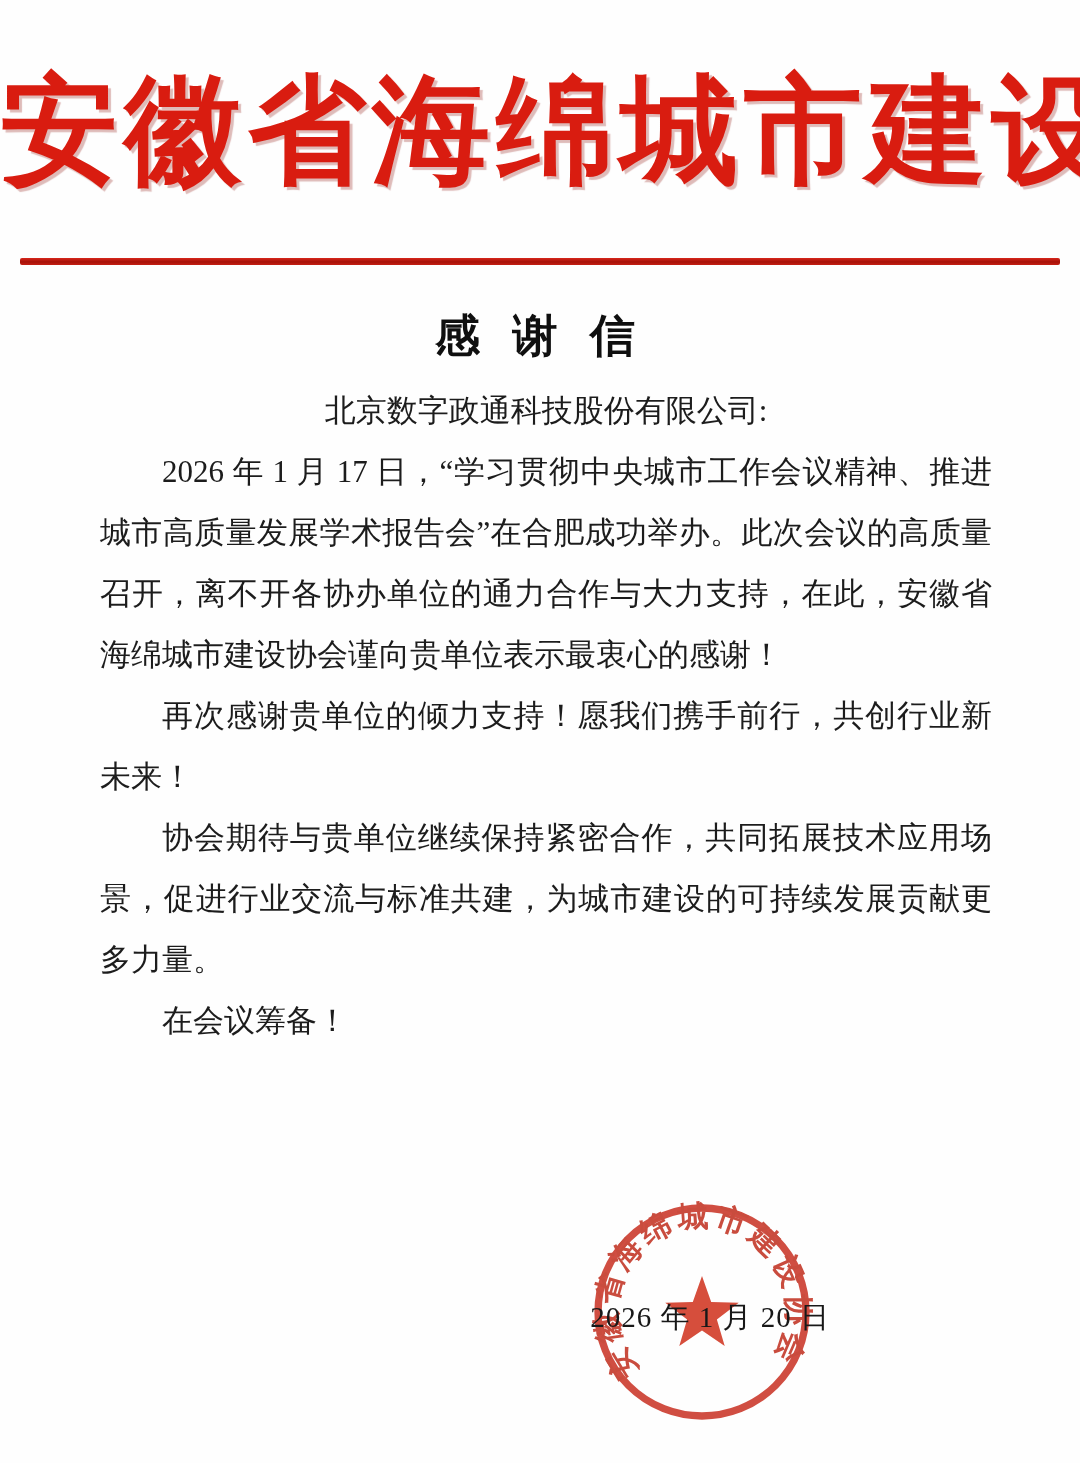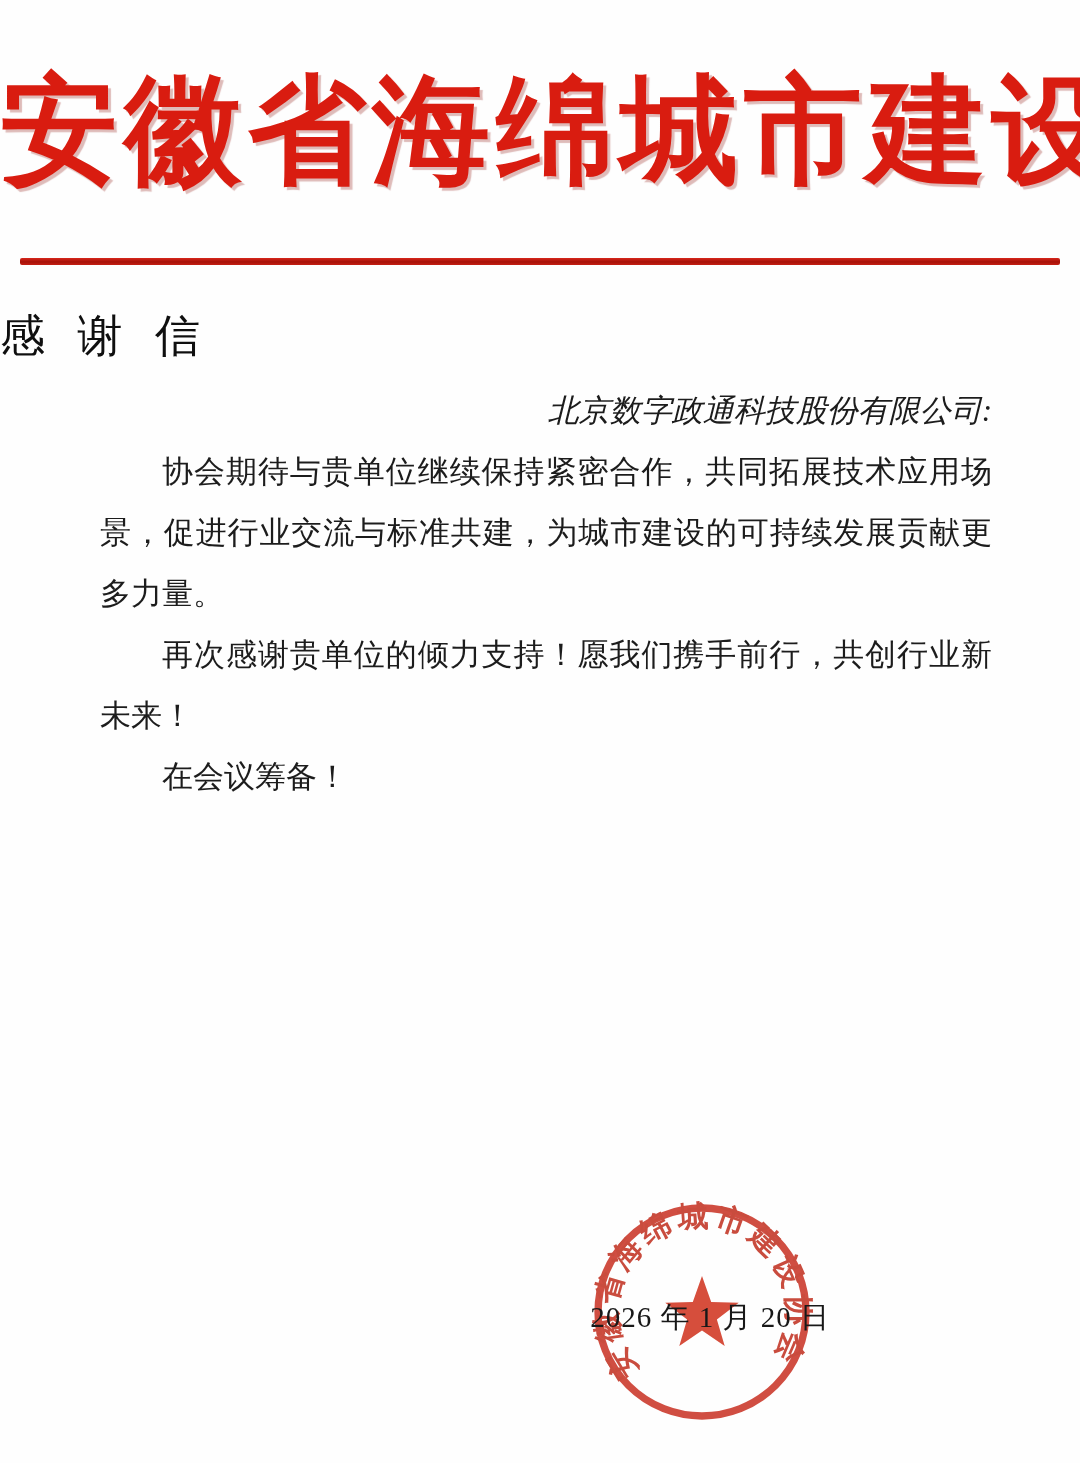--- a/index.html
+++ b/index.html
@@ -40,22 +40,23 @@
     height: 7px;
     background: linear-gradient(180deg, #d8271c 0%, #a61108 55%, #c41e14 100%);
     border-radius: 2px;
   }
   
   .letter-title {
     position: absolute;
     top: 306px;
     left: 0;
     width: 100%;
+    text-align: center;
     font-family: "Liberation Sans", sans-serif;
-    font-weight: normal;
+    font-weight: bold;
     font-size: 45px;
     letter-spacing: 10px;
     color: #0f0f0f;
   }
   
   .content {
     position: absolute;
     top: 380px;
     left: 100px;
     right: 88px;
@@ -63,22 +64,21 @@
   }
   .content p {
     margin: 0;
     font-size: 31px;
     line-height: 61px;
     text-align: justify;
     text-justify: inter-ideograph;
   }
   .content p.salutation {
     text-indent: 0;
-    text-align: right;
-    font-style: italic;
+    text-align: center;
   }
   .content p.para {
     text-indent: 62px;
   }
   
   .seal {
     position: absolute;
     left: 587px;
     top: 1197px;
     width: 230px;
@@ -117,22 +117,23 @@
 <div class="page">
 
   <div class="letterhead">安徽省海绵城市建设协会</div>
 
   <div class="divider"></div>
 
   <div class="letter-title">感 谢 信</div>
 
   <div class="content">
     <p class="salutation">北京数字政通科技股份有限公司:</p>
+    <p class="para">2026 年 1 月 17 日，“学习贯彻中央城市工作会议精神、推进城市高质量发展学术报告会”在合肥成功举办。此次会议的高质量召开，离不开各协办单位的通力合作与大力支持，在此，安徽省海绵城市建设协会谨向贵单位表示最衷心的感谢！</p>
+    <p class="para">再次感谢贵单位的倾力支持！愿我们携手前行，共创行业新未来！</p>
     <p class="para">协会期待与贵单位继续保持紧密合作，共同拓展技术应用场景，促进行业交流与标准共建，为城市建设的可持续发展贡献更多力量。</p>
-    <p class="para">再次感谢贵单位的倾力支持！愿我们携手前行，共创行业新未来！</p>
     <p class="para">在会议筹备！</p>
   </div>
 
   <div class="seal">
     <svg viewBox="0 0 250 250" xmlns="http://www.w3.org/2000/svg">
       <defs>
         <path id="sealArc" d="M 59.2,190.8 A 93,93 0 1 1 190.8,190.8" fill="none"></path>
       </defs>
       <circle cx="125" cy="125" r="113" fill="none" stroke="#cc3b2e" stroke-width="8"></circle>
       <polygon points="125,86 134.99,114.25 164.95,115.02 141.17,133.25 149.69,161.98 125,145 100.31,161.98 108.83,133.25 85.05,115.02 115.01,114.25" fill="#d23b28"></polygon>

